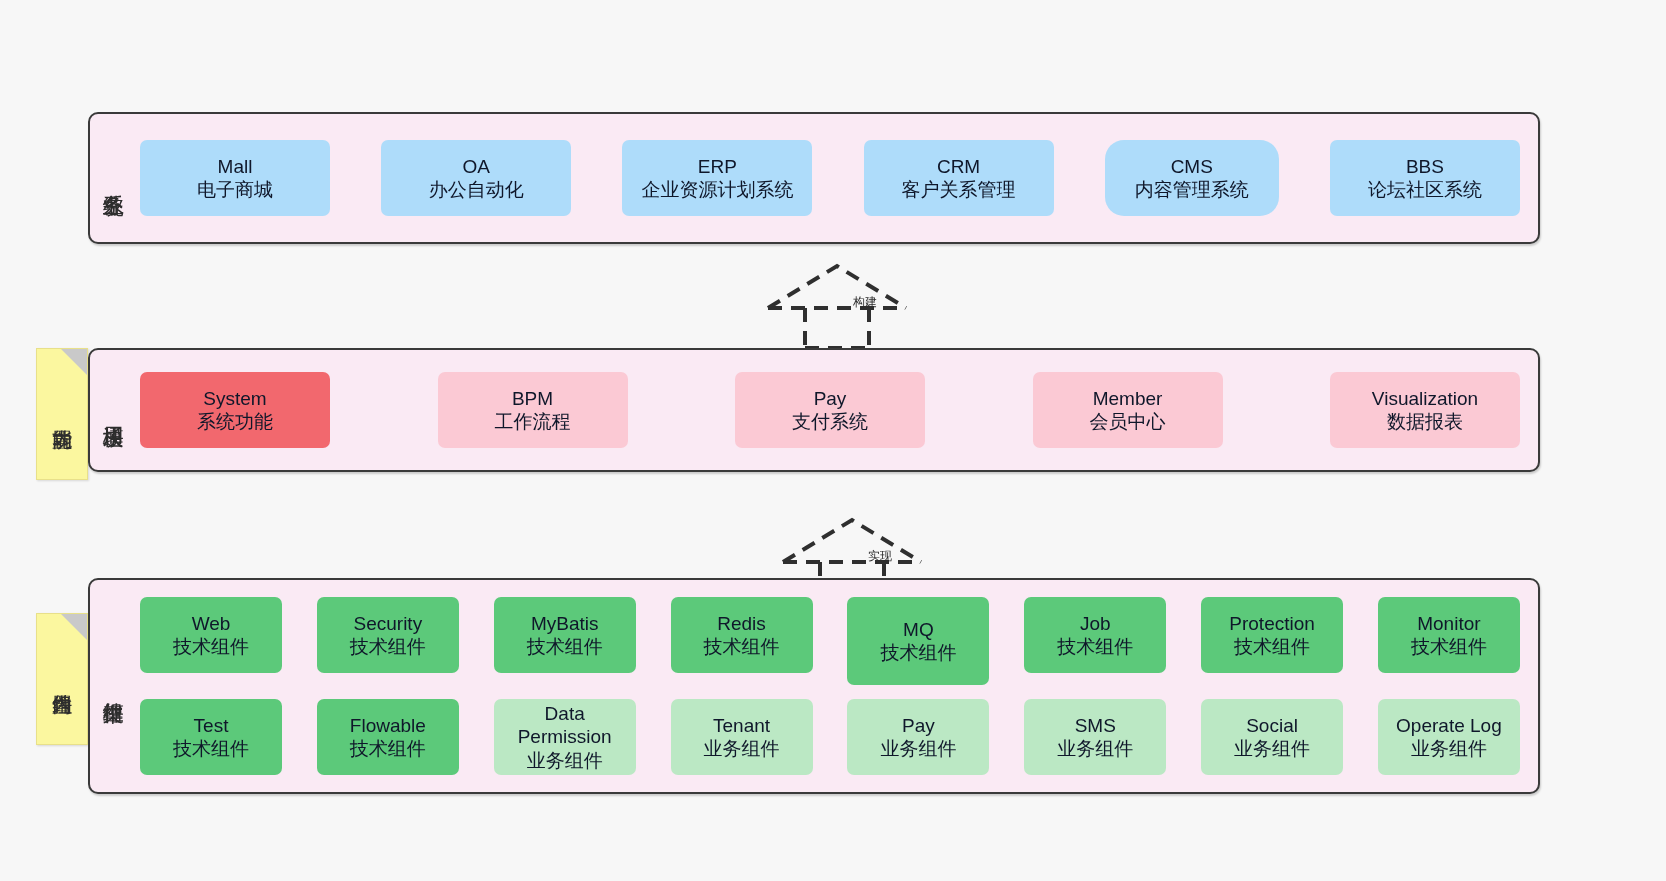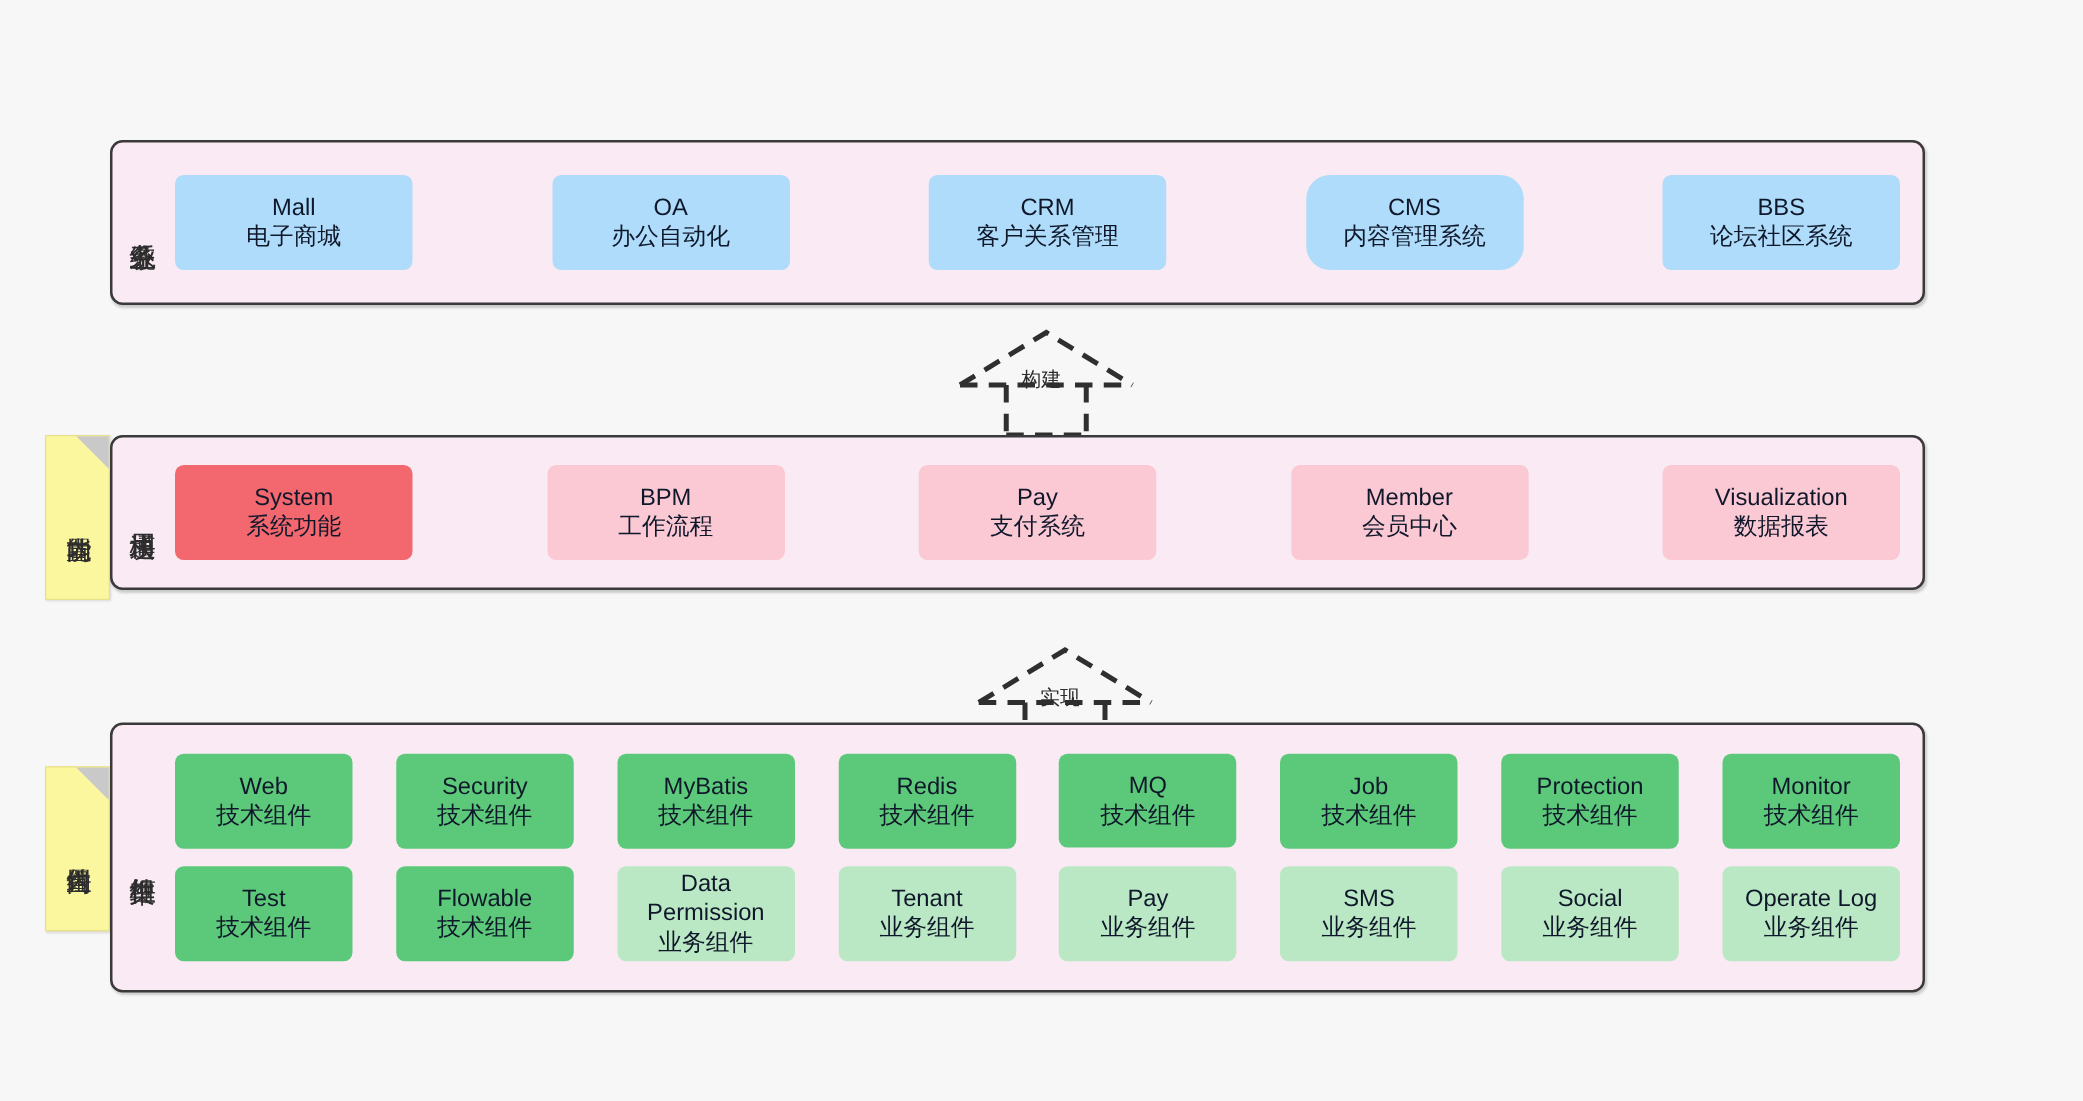--- a/index.html
+++ b/index.html
@@ -113,24 +113,25 @@
     width: 0; height: 0;
     border-style: solid;
     border-width: 0 26px 26px 0;
     border-color: transparent #c9c9c9 transparent transparent;
   }
 
   
   .arrow-wrap { position: absolute; }
   .arrow-label {
     position: absolute;
-    font-size: 16px;
+    font-size: 12px;
     color: #2d2d2d;
     background: transparent;
     white-space: nowrap;
+    margin-left: 36px;
   }
 </style>
 </head>
 <body>
 
 <div class="canvas">
 
   <div class="layer" id="layer-business" style="left:88px; top:112px; width:1452px; height:132px;">
     <div class="layer-label">业务系统</div>
     <div class="layer-body">
@@ -139,20 +140,24 @@
         <div class="box box-blue" style="width:190px;height:76px;">
           <span class="en">Mall</span>
           <span class="cn">电子商城</span>
         </div>
 
         <div class="box box-blue" style="width:190px;height:76px;">
           <span class="en">OA</span>
           <span class="cn">办公自动化</span>
         </div>
 
+        <div class="box box-blue" style="width:190px;height:76px;">
+          <span class="en">ERP</span>
+          <span class="cn">企业资源计划系统</span>
+        </div>
 
         <div class="box box-blue" style="width:190px;height:76px;">
           <span class="en">CRM</span>
           <span class="cn">客户关系管理</span>
         </div>
 
         <div class="box box-blue" style="width:174px;height:76px;border-radius:19px;">
           <span class="en">CMS</span>
           <span class="cn">内容管理系统</span>
         </div>
@@ -243,21 +248,21 @@
           <span class="cn">技术组件</span>
         </div>
         <div class="box box-green" style="width:142px;height:76px;">
           <span class="en">MyBatis</span>
           <span class="cn">技术组件</span>
         </div>
         <div class="box box-green" style="width:142px;height:76px;">
           <span class="en">Redis</span>
           <span class="cn">技术组件</span>
         </div>
-        <div class="box box-green" style="width:142px;height:75px;">
+        <div class="box box-green" style="width:142px;height:88px;">
           <span class="en">MQ</span>
           <span class="cn">技术组件</span>
         </div>
         <div class="box box-green" style="width:142px;height:76px;">
           <span class="en">Job</span>
           <span class="cn">技术组件</span>
         </div>
         <div class="box box-green" style="width:142px;height:76px;">
           <span class="en">Protection</span>
           <span class="cn">技术组件</span>

